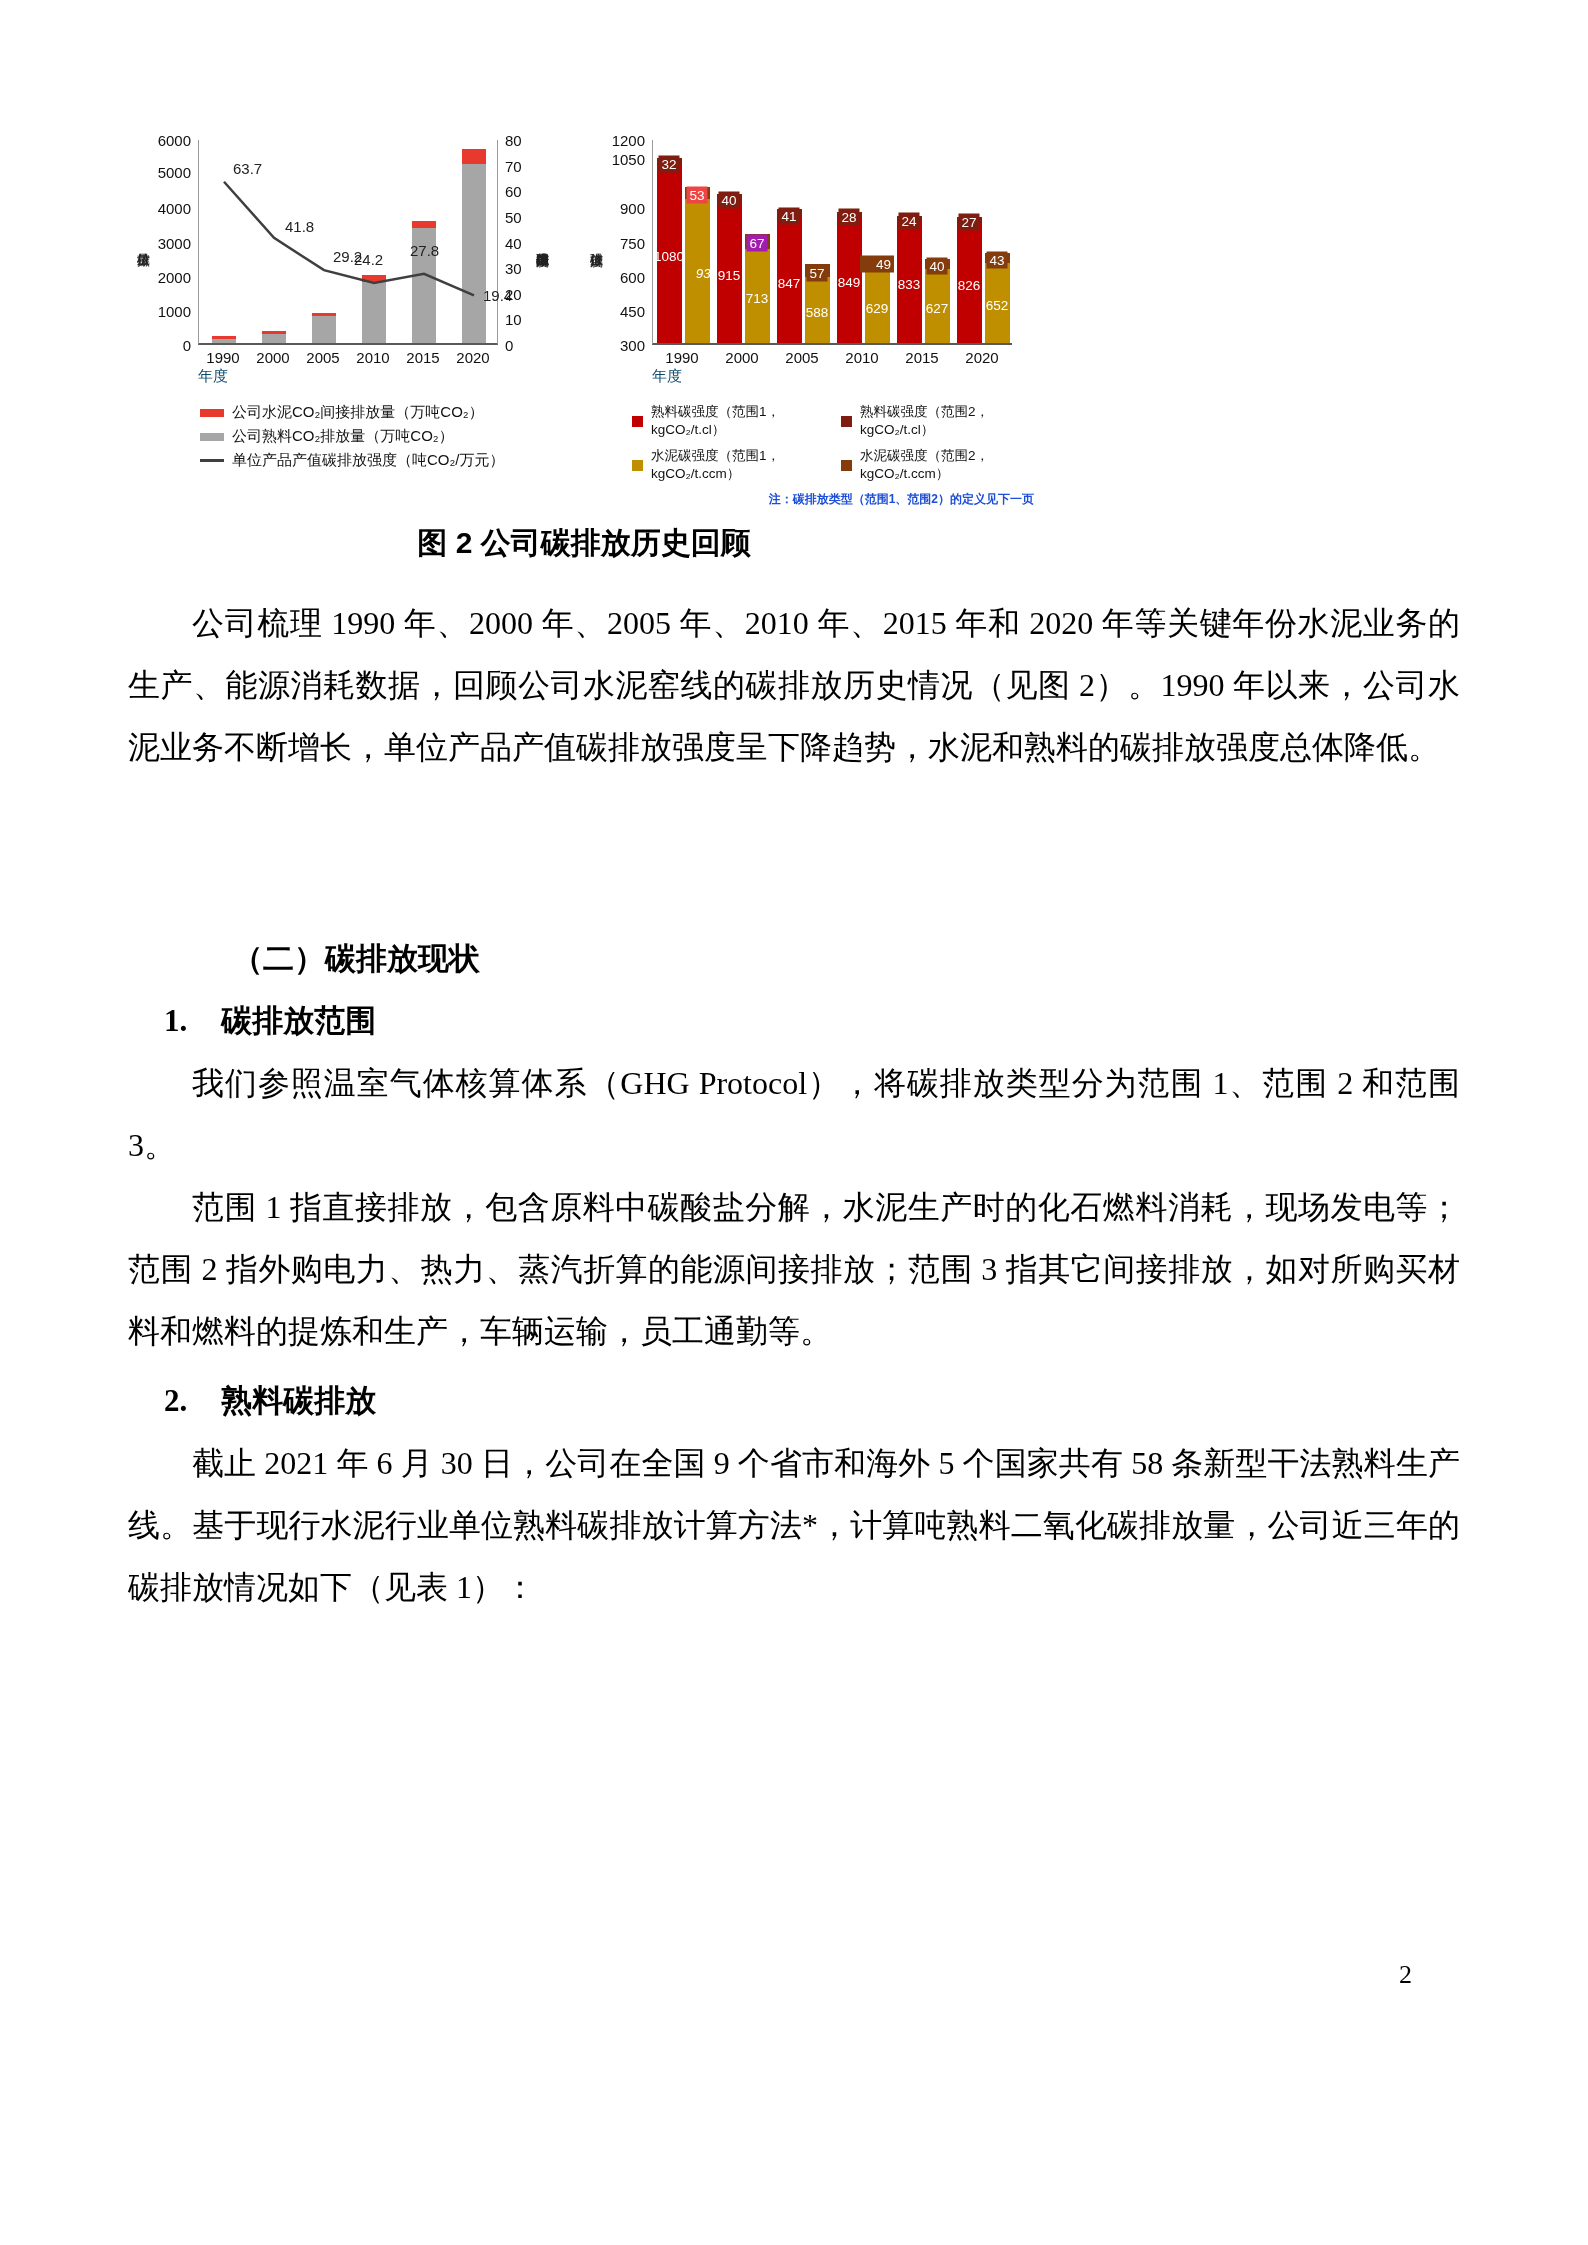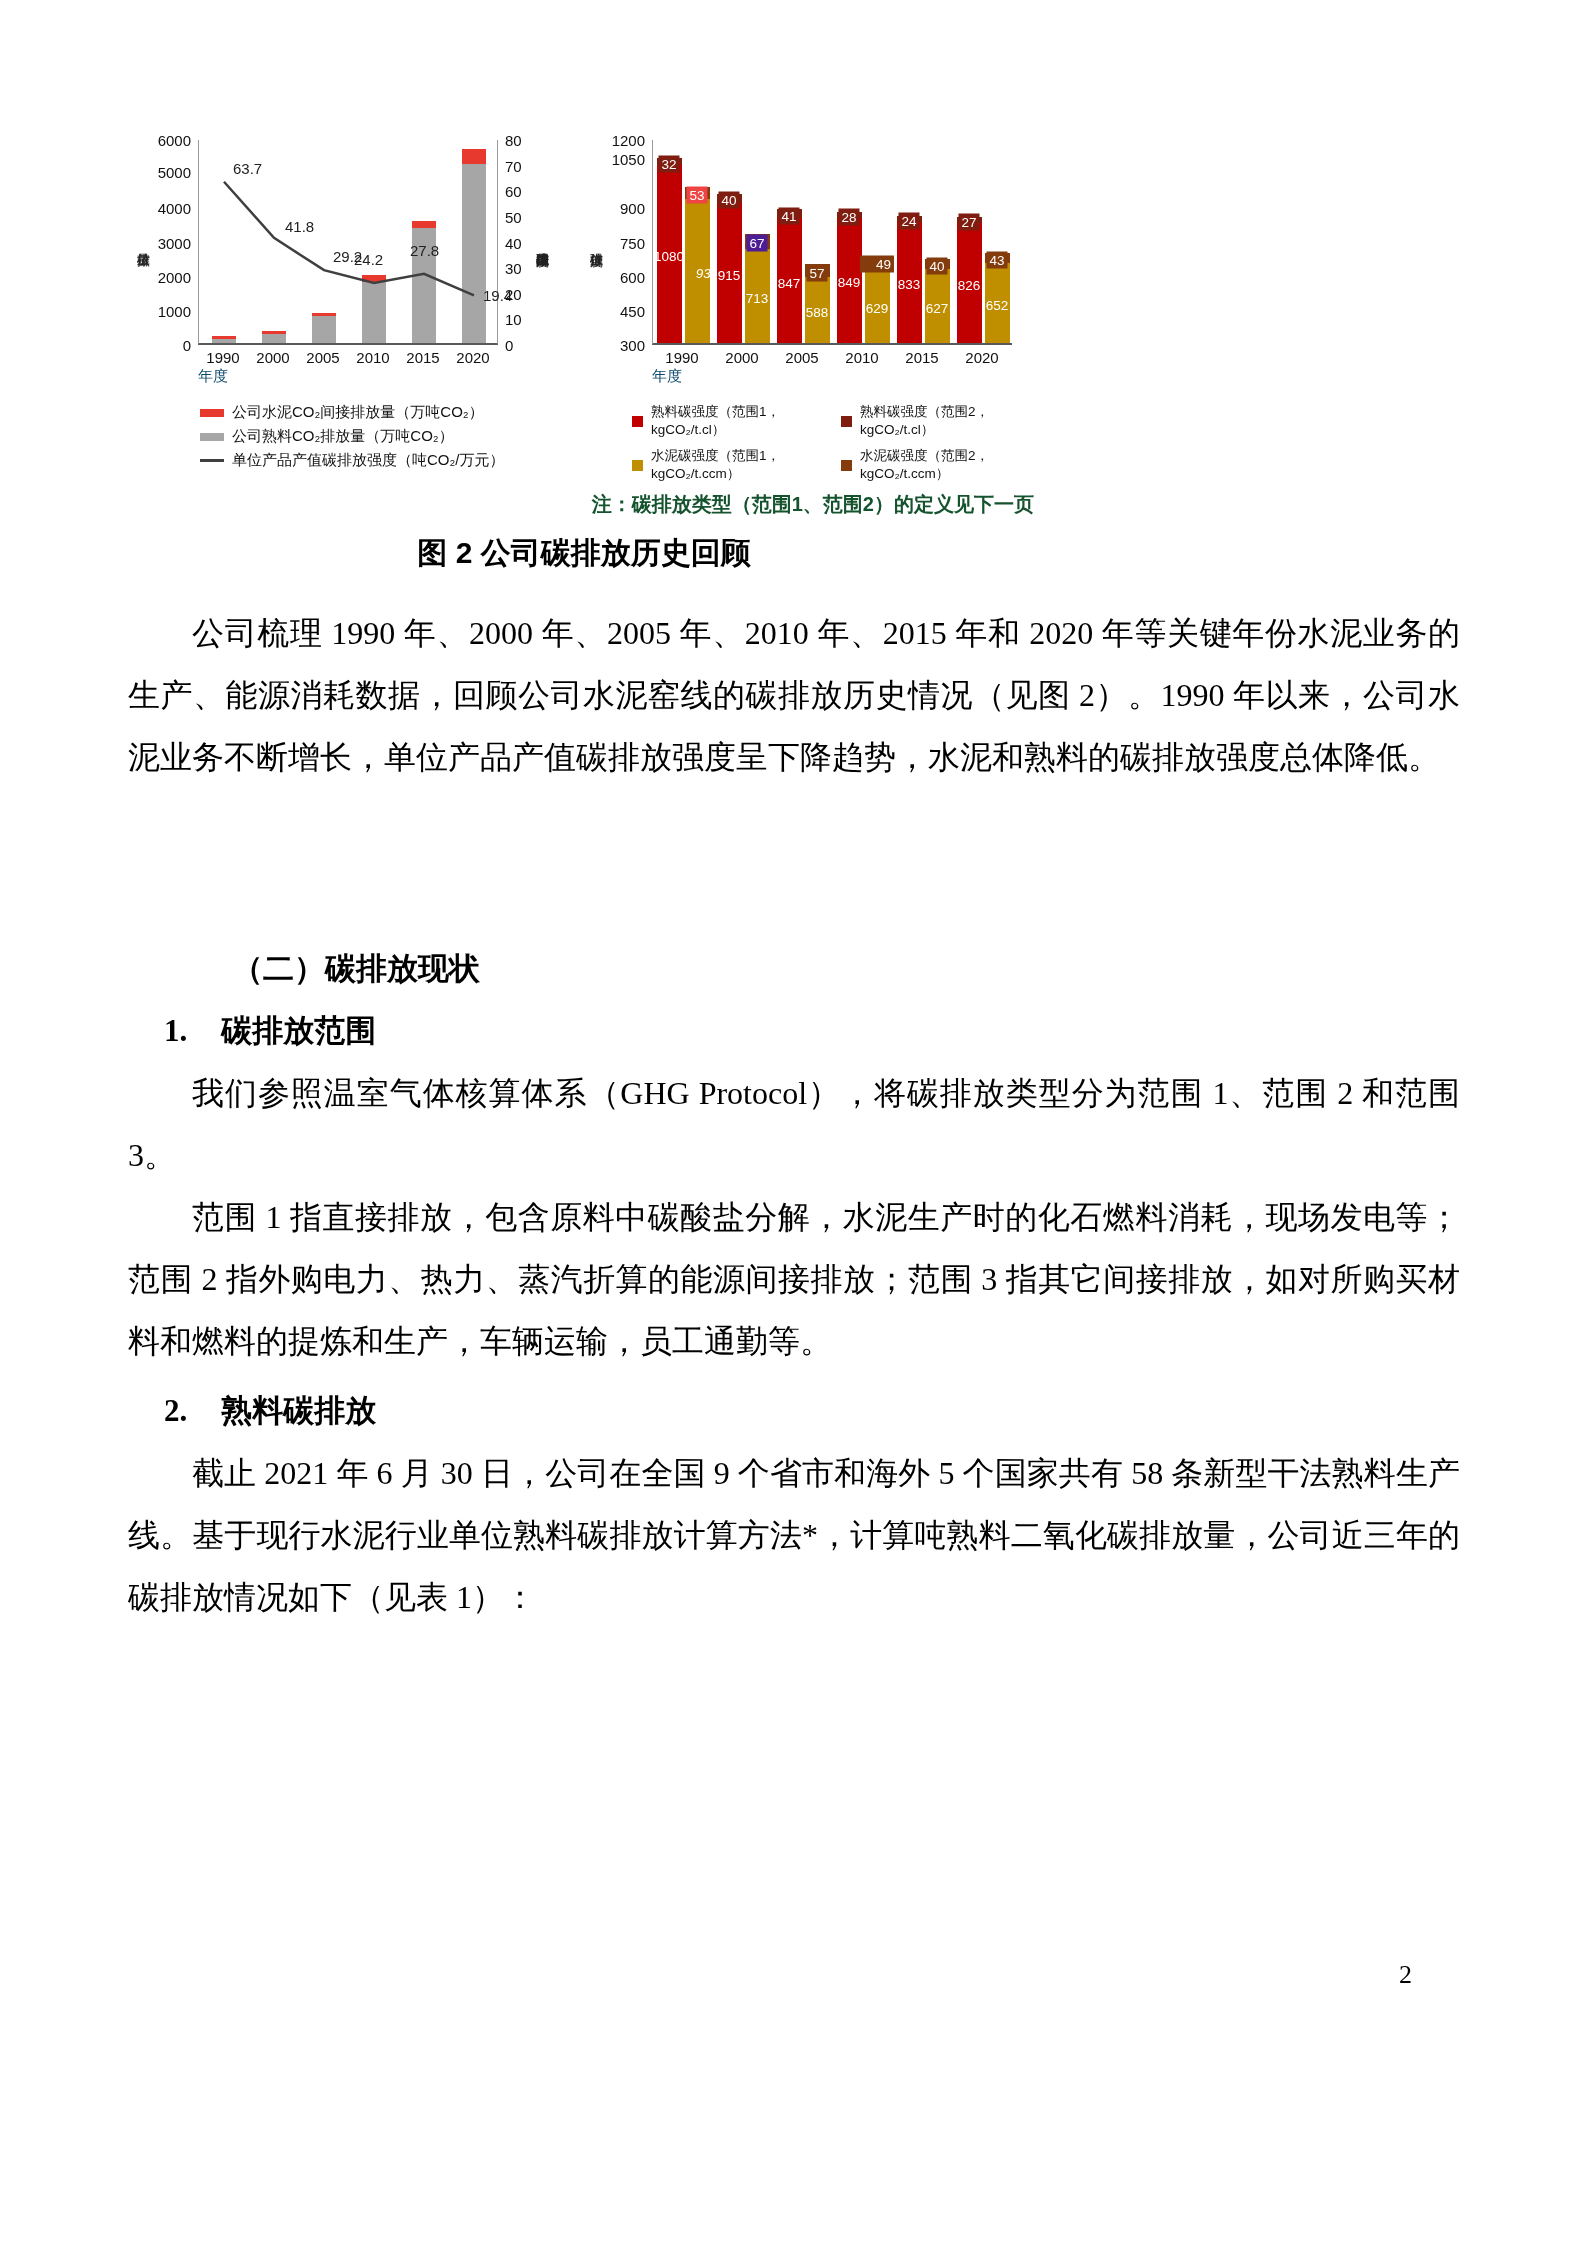--- a/index.html
+++ b/index.html
@@ -39,21 +39,21 @@
   .seg-label.boxed { padding: 1px 3px; }
   .legend { font-family: "Liberation Sans", "DejaVu Sans", sans-serif; color: #111; }
   .legend1 { margin: 14px 0 0 66px; display: flex; flex-direction: column; gap: 5px; font-size: 15px; }
   .legend-item { display: flex; align-items: center; gap: 8px; }
   .sw { flex: 0 0 auto; display: inline-block; }
   .sw-bar { width: 24px; height: 8px; }
   .sw-line { width: 24px; height: 3px; }
   .sw-sq { width: 11px; height: 11px; }
   .legend2 { margin-top: 14px; display: grid; grid-template-columns: auto auto;
              gap: 8px 16px; font-size: 13.5px; padding-left: 46px; }
-  .chart-note { margin-top: 8px; text-align: right; color: #14532d; font-weight: bold; font-size: 20px;
+  .chart-note { margin-top: 8px; text-align: right; color: #1d4ed8; font-weight: bold; font-size: 12px;
                 font-family: "Liberation Sans", "DejaVu Sans", sans-serif; }
   .caption { margin-top: 16px; text-align: center; font-weight: bold; font-size: 30px; line-height: 38px;
              font-family: "Liberation Sans", "DejaVu Sans", sans-serif; }
 
   
   .body-text { margin-top: 30px; font-size: 32px; line-height: 62px; text-align: justify; }
   .body-text p { text-indent: 2em; margin: 0; }
   .h2 { margin-top: 150px; padding-left: 104px; font-weight: bold; font-size: 31px; line-height: 62px;
         font-family: "Liberation Sans", "DejaVu Sans", sans-serif; }
   .h3 { padding-left: 36px; font-weight: bold; font-size: 31px; line-height: 62px; display: flex; }
@@ -165,21 +165,21 @@
                 <div class="bar" style="left: 31.5px; width: 25px; bottom: 143.956px; height: 12.0722px; background: rgb(132, 60, 12);"></div>
                 <div class="seg-label" style="left: 54px; top: 133.022px; font-style: italic;">932</div>
                 <div class="seg-label boxed" style="left: 44px; top: 55.0083px; background: #ef4444;">53</div>
                 <div class="bar" style="left: 63.5px; width: 25px; bottom: 0px; height: 140.083px; background: rgb(192, 0, 0);"></div>
                 <div class="bar" style="left: 63.5px; width: 25px; bottom: 140.083px; height: 9.11111px; background: rgb(127, 29, 16);"></div>
                 <div class="seg-label" style="left: 76px; top: 134.958px;">915</div>
                 <div class="seg-label boxed" style="left: 76px; top: 60.3611px; background: rgb(127, 29, 16);">40</div>
                 <div class="bar" style="left: 91.5px; width: 25px; bottom: 0px; height: 94.0722px; background: rgb(191, 143, 0);"></div>
                 <div class="bar" style="left: 91.5px; width: 25px; bottom: 94.0722px; height: 15.2611px; background: rgb(132, 60, 12);"></div>
                 <div class="seg-label" style="left: 104px; top: 157.964px; text-align: center;">713</div>
-                <div class="seg-label boxed" style="left: 104px; top: 103.297px; background: #4c1d95;">67</div>
+                <div class="seg-label boxed" style="left: 104px; top: 103.297px; background: #a21caf;">67</div>
                 <div class="bar" style="left: 123.5px; width: 25px; bottom: 0px; height: 124.594px; background: rgb(192, 0, 0);"></div>
                 <div class="bar" style="left: 123.5px; width: 25px; bottom: 124.594px; height: 9.33889px; background: rgb(127, 29, 16);"></div>
                 <div class="seg-label" style="left: 136px; top: 142.703px;">847</div>
                 <div class="seg-label boxed" style="left: 136px; top: 75.7361px; background: rgb(127, 29, 16);">41</div>
                 <div class="bar" style="left: 151.5px; width: 25px; bottom: 0px; height: 65.6px; background: rgb(191, 143, 0);"></div>
                 <div class="bar" style="left: 151.5px; width: 25px; bottom: 65.6px; height: 12.9833px; background: rgb(132, 60, 12);"></div>
                 <div class="seg-label" style="left: 164px; top: 172.2px;">588</div>
                 <div class="seg-label boxed" style="left: 164px; top: 132.908px; background: rgb(132, 60, 12);">57</div>
                 <div class="bar" style="left: 183.5px; width: 25px; bottom: 0px; height: 125.05px; background: rgb(192, 0, 0);"></div>
                 <div class="bar" style="left: 183.5px; width: 25px; bottom: 125.05px; height: 6.37778px; background: rgb(127, 29, 16);"></div>

